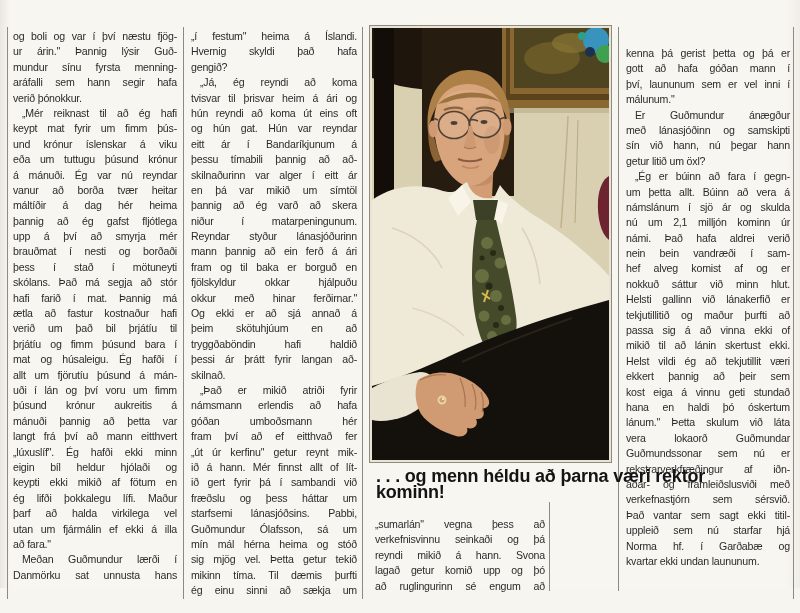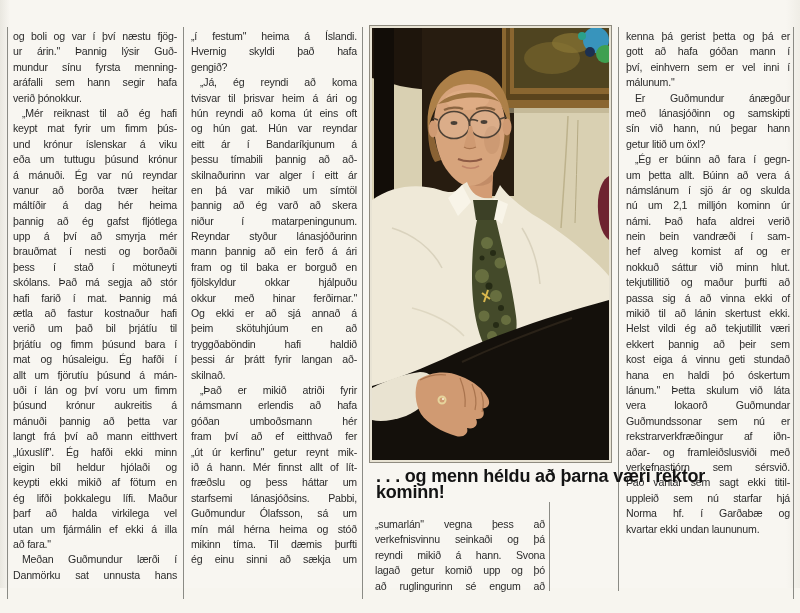--- a/index.html
+++ b/index.html
@@ -113,53 +113,56 @@
       <div class="tline">þeim skötuhjúum en að</div>
       <div class="tline">tryggðaböndin hafi haldið</div>
       <div class="tline">þessi ár þrátt fyrir langan að-</div>
       <div class="tline pend">skilnað.</div>
       <div class="tline pind">„Það er mikið atriði fyrir</div>
       <div class="tline">námsmann erlendis að hafa</div>
       <div class="tline">góðan umboðsmann hér</div>
       <div class="tline">fram því að ef eitthvað fer</div>
       <div class="tline">„út úr kerfinu" getur reynt mik-</div>
       <div class="tline">ið á hann. Mér finnst allt of lít-</div>
+      <div class="tline">ið gert fyrir þá í sambandi við</div>
       <div class="tline">fræðslu og þess háttar um</div>
       <div class="tline">starfsemi lánasjóðsins. Pabbi,</div>
       <div class="tline">Guðmundur Ólafsson, sá um</div>
       <div class="tline">mín mál hérna heima og stóð</div>
+      <div class="tline">sig mjög vel. Þetta getur tekið</div>
       <div class="tline">mikinn tíma. Til dæmis þurfti</div>
       <div class="tline">ég einu sinni að sækja um</div>
     </div>
 
   <div class="col" style="left:375px;top:517px;width:170px">
       <div class="tline">„sumarlán" vegna þess að</div>
       <div class="tline">verkefnisvinnu seinkaði og þá</div>
       <div class="tline">reyndi mikið á hann. Svona</div>
       <div class="tline">lagað getur komið upp og þó</div>
       <div class="tline">að ruglingurinn sé engum að</div>
     </div>
 
-  <div class="col" style="left:626px;top:29px;width:164px">
+  <div class="col" style="left:626px;top:46px;width:164px">
       <div class="tline">kenna þá gerist þetta og þá er</div>
       <div class="tline">gott að hafa góðan mann í</div>
-      <div class="tline">því, einhvern sem er vel inni í</div>
+      <div class="tline">því, laununum sem er vel inni í</div>
       <div class="tline pend">málunum."</div>
       <div class="tline pind">Er Guðmundur ánægður</div>
       <div class="tline">með lánasjóðinn og samskipti</div>
       <div class="tline">sín við hann, nú þegar hann</div>
       <div class="tline pend">getur litið um öxl?</div>
       <div class="tline pind">„Ég er búinn að fara í gegn-</div>
       <div class="tline">um þetta allt. Búinn að vera á</div>
       <div class="tline">námslánum í sjö ár og skulda</div>
       <div class="tline">nú um 2,1 milljón kominn úr</div>
       <div class="tline">námi. Það hafa aldrei verið</div>
       <div class="tline">nein bein vandræði í sam-</div>
       <div class="tline">hef alveg komist af og er</div>
       <div class="tline">nokkuð sáttur við minn hlut.</div>
+      <div class="tline">Helsti gallinn við lánakerfið er</div>
       <div class="tline">tekjutillitið og maður þurfti að</div>
       <div class="tline">passa sig á að vinna ekki of</div>
       <div class="tline">mikið til að lánin skertust ekki.</div>
       <div class="tline">Helst vildi ég að tekjutillit væri</div>
       <div class="tline">ekkert þannig að þeir sem</div>
       <div class="tline">kost eiga á vinnu geti stundað</div>
       <div class="tline">hana en haldi þó óskertum</div>
       <div class="tline">lánum." Þetta skulum við láta</div>
       <div class="tline">vera lokaorð Guðmundar</div>
       <div class="tline">Guðmundssonar sem nú er</div>

